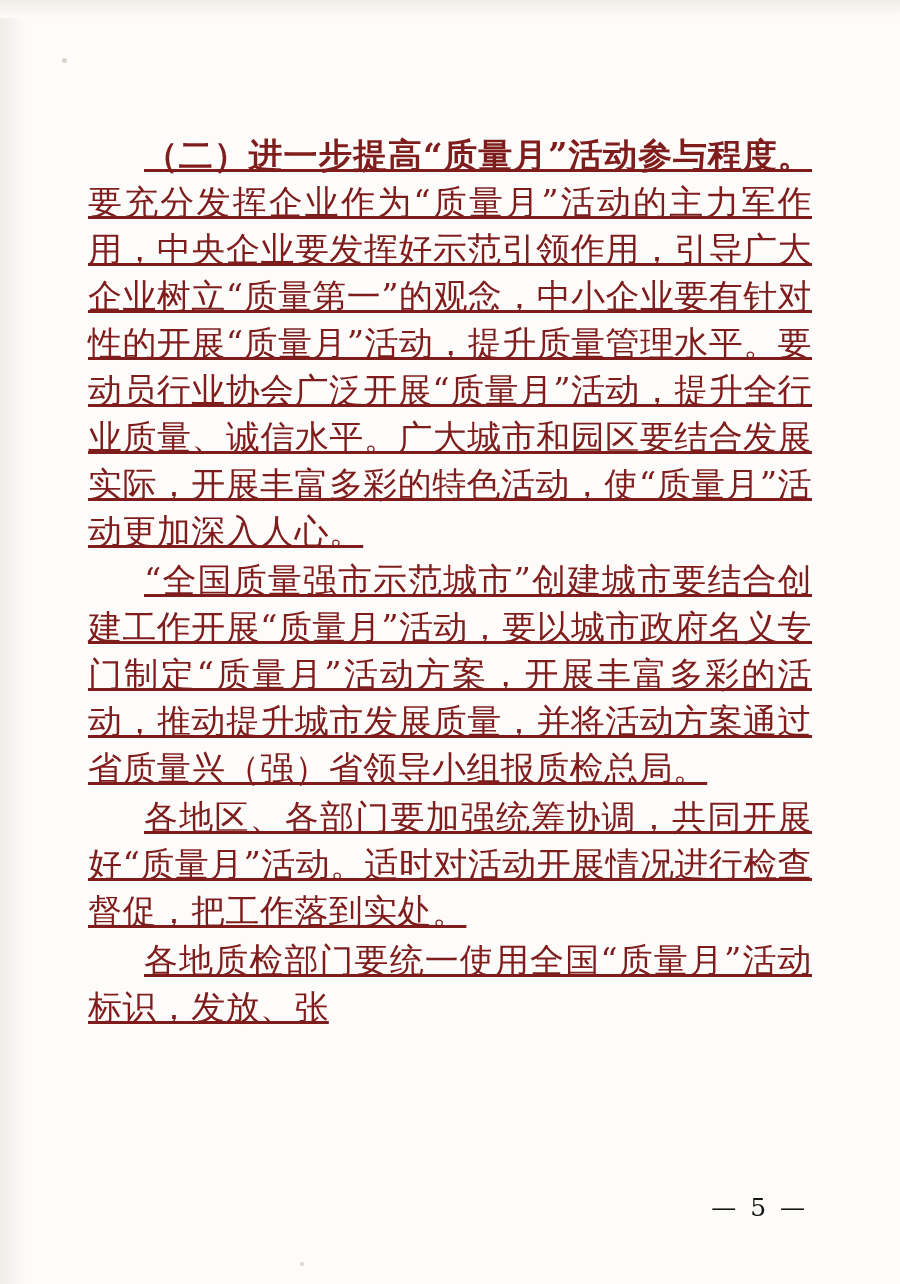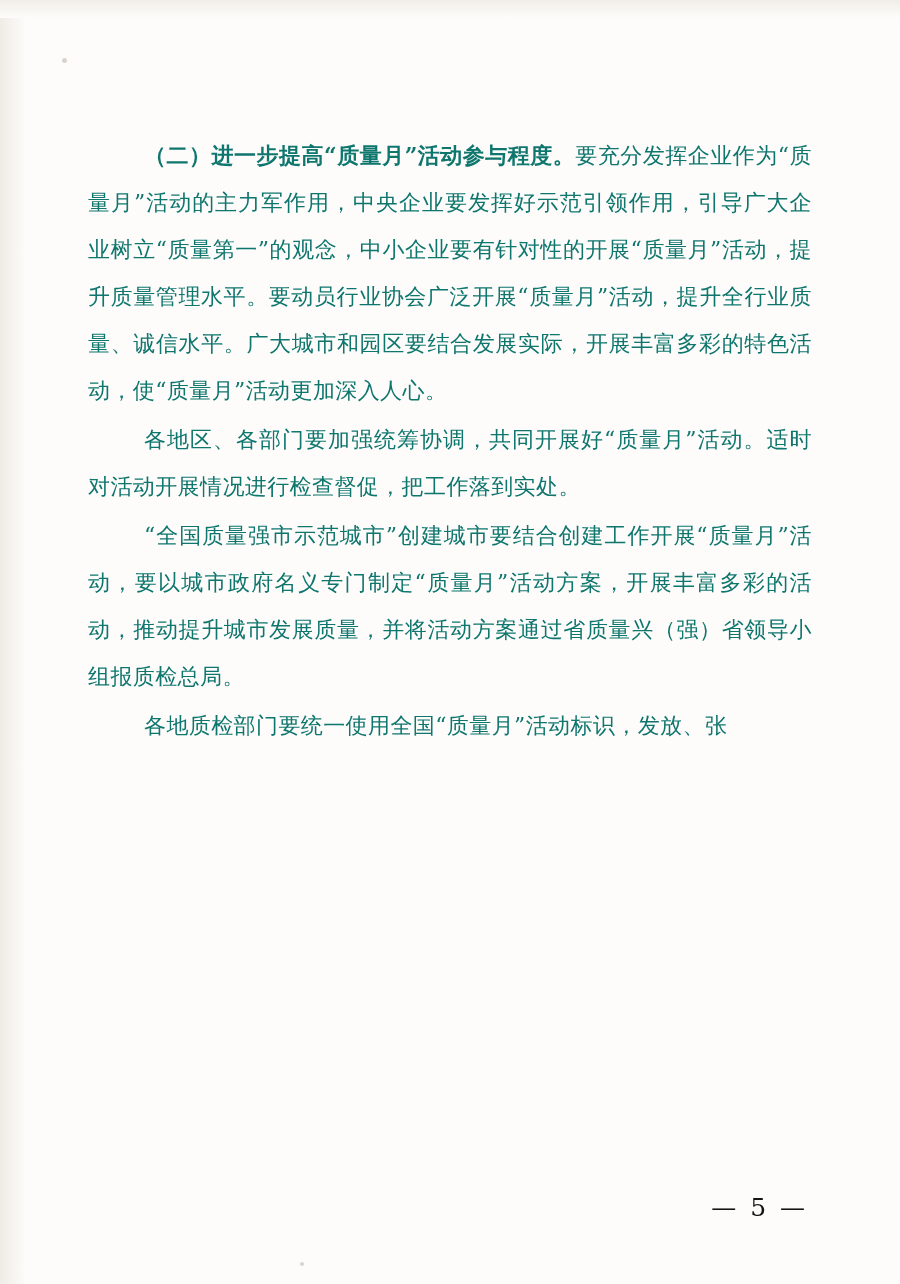--- a/index.html
+++ b/index.html
@@ -21,27 +21,28 @@
     background: #fdfcfa;
     box-sizing: border-box;
   }
   .page-body {
     position: absolute;
     left: 88px;
     top: 132px;
     width: 724px;
   }
   .para {
-    font-size: 22px;
+    font-size: 34px;
     line-height: 47px;
     letter-spacing: 0.4px;
     text-align: justify;
     text-justify: inter-ideograph;
     margin: 0 0 0 0;
-    color: #0f766e;
+    color: #7f1d1d;
+    text-decoration: underline;
   }
   .para + .para {
     margin-top: 2px;
   }
   .indent {
     text-indent: 56px;
   }
   .bold-lead {
     font-weight: bold;
   }
@@ -87,25 +88,25 @@
   <div class="scan-speck" style="left:300px; top:1262px; width:4px; height:4px;"></div>
 
   <div class="page-body">
 
     <p class="para indent">
       <span class="bold-lead">（二）进一步提高“质量月”活动参与程度。</span><span>要充分发挥企业作为“质量月”活动的主力军作用，中央企业要发挥好示范引领作用，引导广大企业树立“质量第一”的观念，中小企业要有针对性的开展“质量月”活动，提升质量管理水平。要动员行业协会广泛开展“质量月”活动，提升全行业质量、诚信水平。广大城市和园区要结合发展实际，开展丰富多彩的特色活动，使“质量月”活动更加深入人心。</span>
     </p>
 
 
     <p class="para indent">
-      <span>各地区、各部门要加强统筹协调，共同开展好“质量月”活动。适时对活动开展情况进行检查督促，把工作落到实处。</span>
+      <span>“全国质量强市示范城市”创建城市要结合创建工作开展“质量月”活动，要以城市政府名义专门制定“质量月”活动方案，开展丰富多彩的活动，推动提升城市发展质量，并将活动方案通过省质量兴（强）省领导小组报质检总局。</span>
     </p>
 
     <p class="para indent">
-      <span>“全国质量强市示范城市”创建城市要结合创建工作开展“质量月”活动，要以城市政府名义专门制定“质量月”活动方案，开展丰富多彩的活动，推动提升城市发展质量，并将活动方案通过省质量兴（强）省领导小组报质检总局。</span>
+      <span>各地区、各部门要加强统筹协调，共同开展好“质量月”活动。适时对活动开展情况进行检查督促，把工作落到实处。</span>
     </p>
 
 
     <p class="para indent">
       <span>各地质检部门要统一使用全国“质量月”活动标识，发放、张</span>
     </p>
 
   </div>
 
   <div class="page-number">— 5 —</div>

